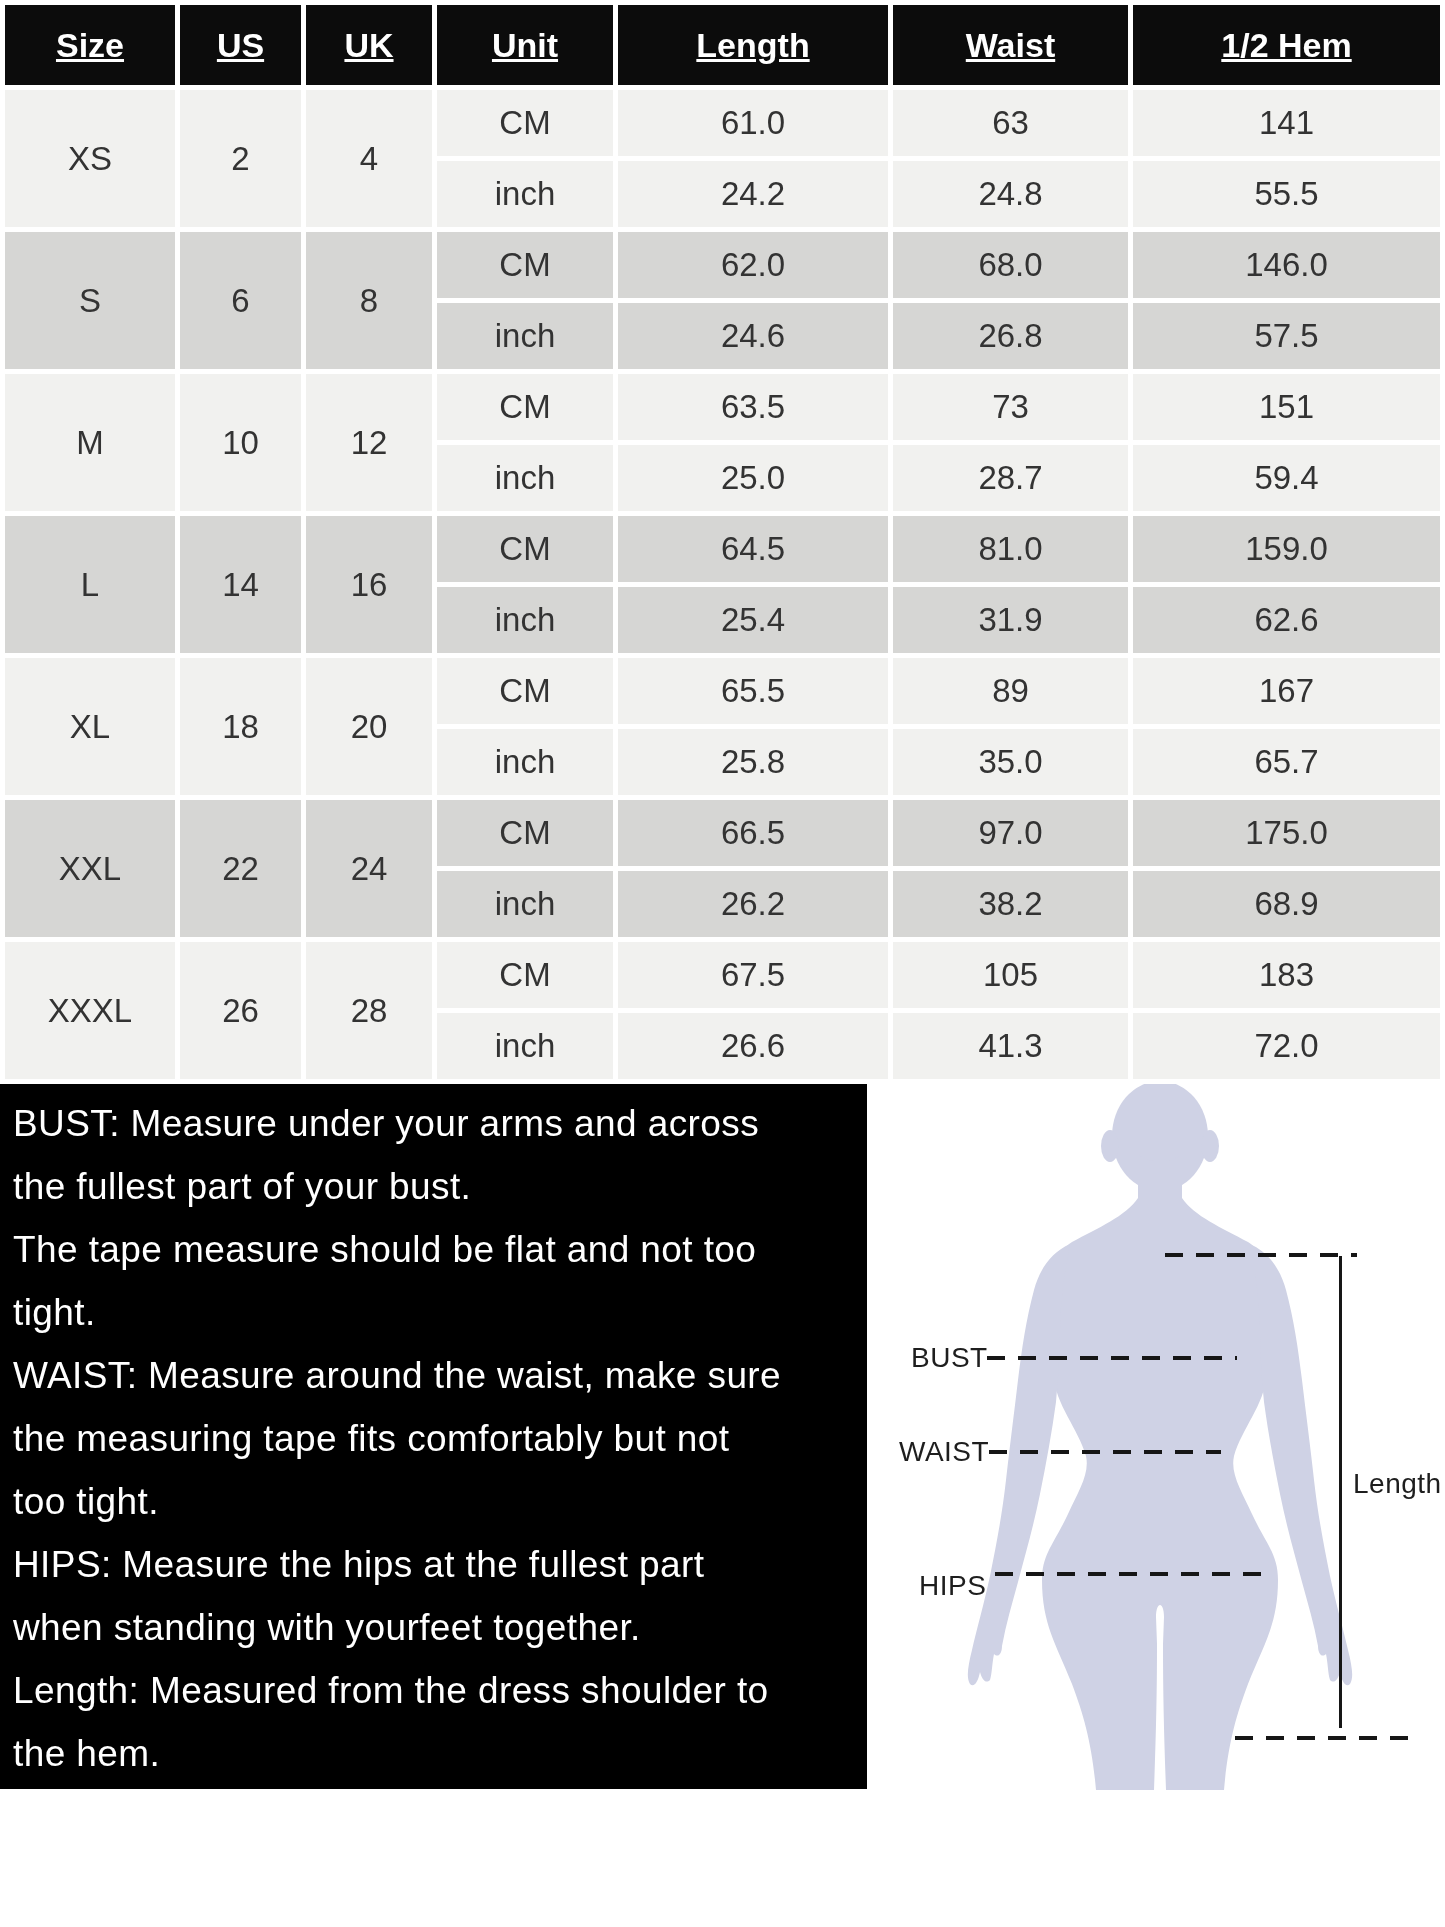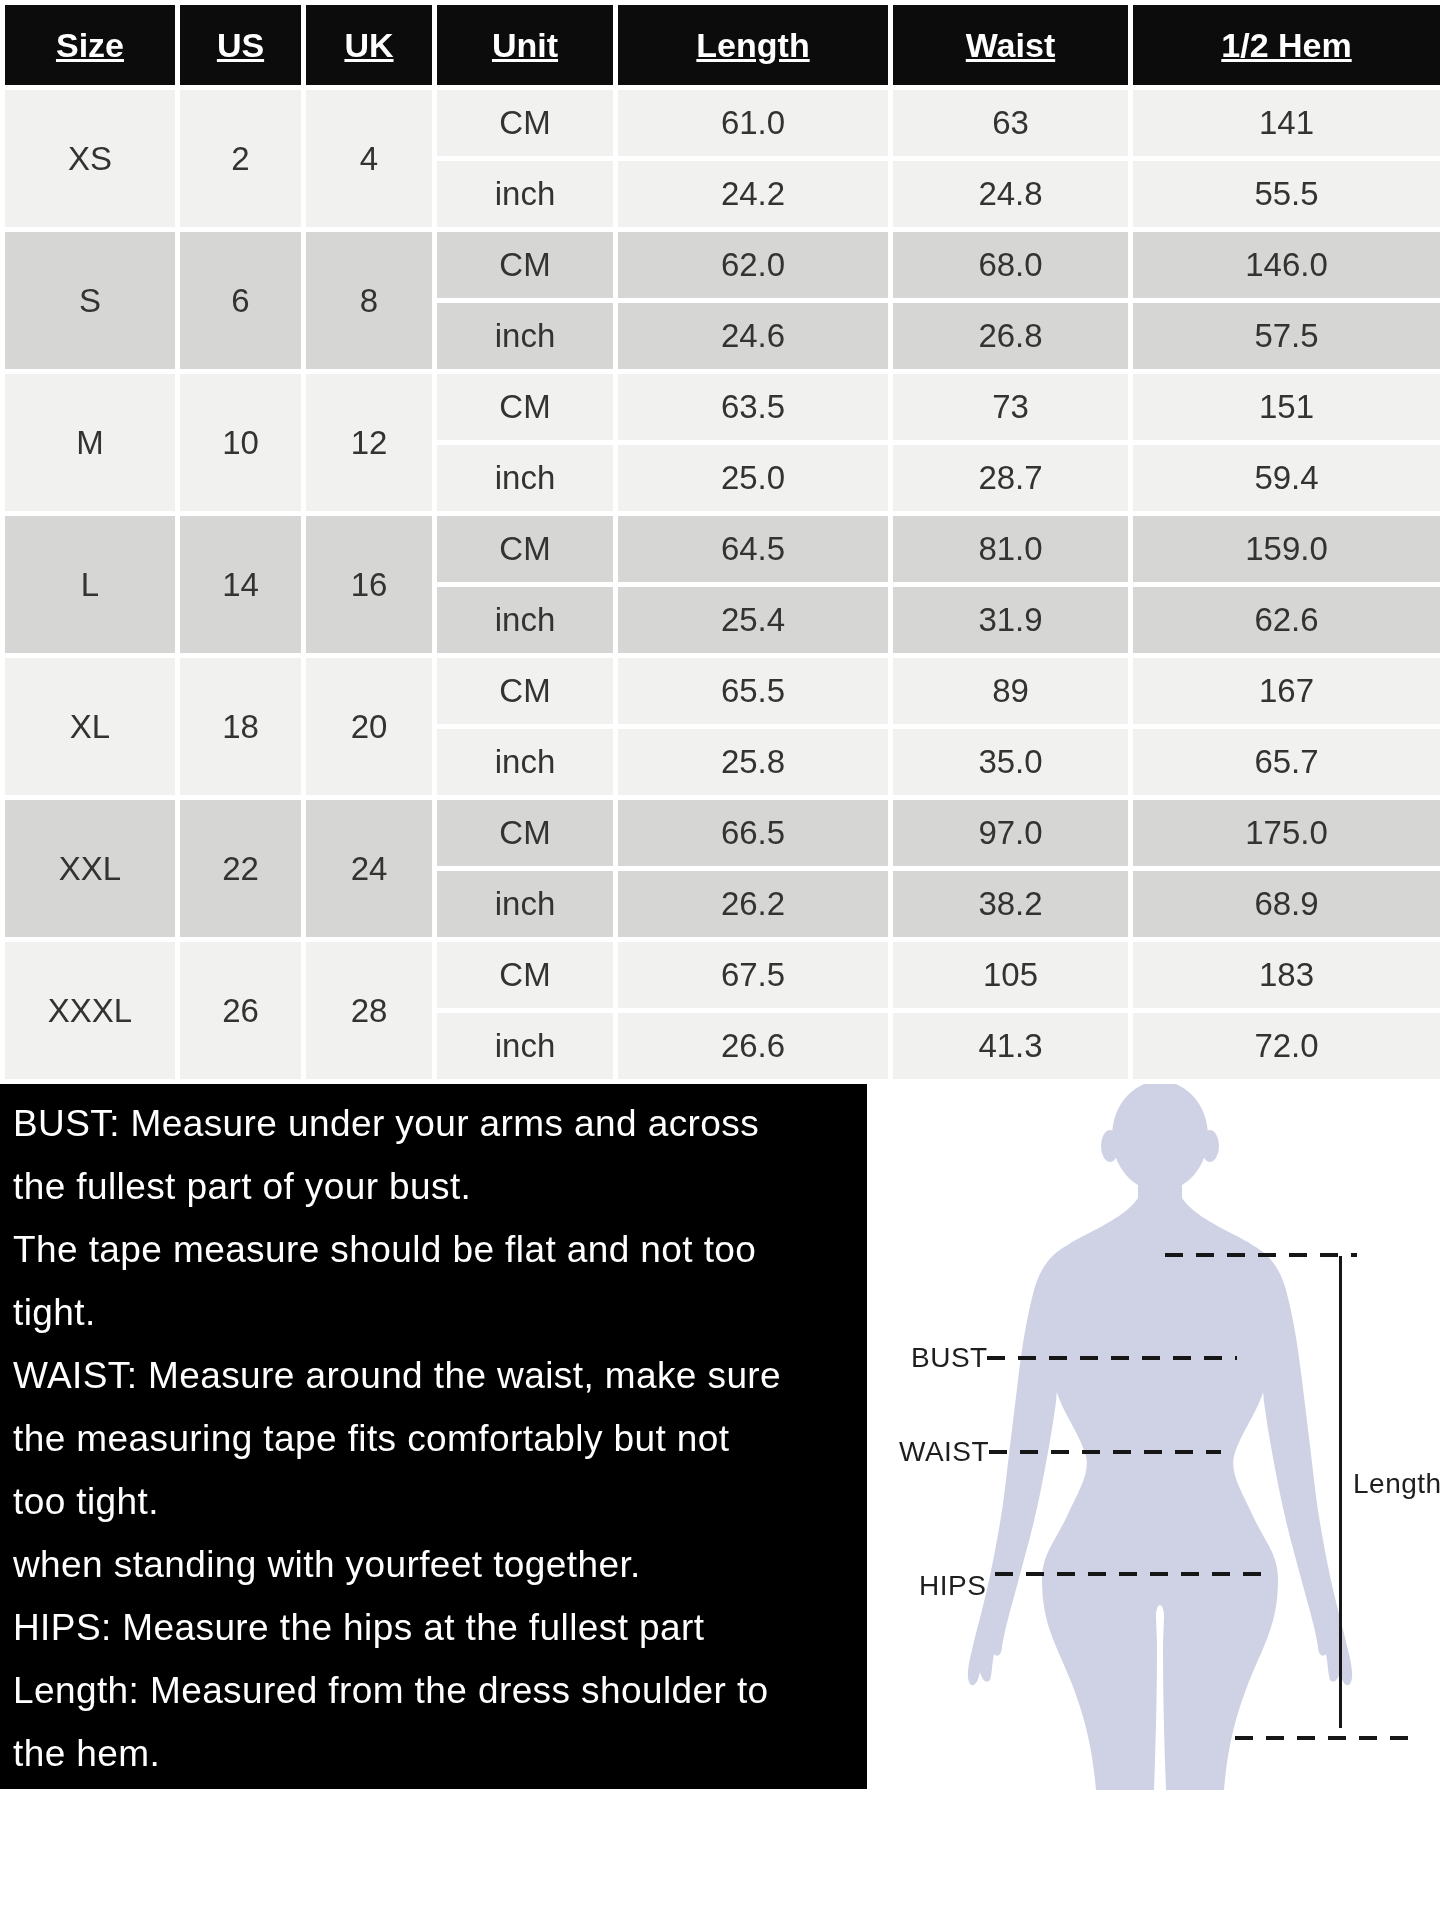--- a/index.html
+++ b/index.html
@@ -204,22 +204,22 @@
   <div class="bottom">
 
     <div class="info-panel">
       <div class="info-line">BUST: Measure under your arms and across</div>
       <div class="info-line">the fullest part of your bust.</div>
       <div class="info-line">The tape measure should be flat and not too</div>
       <div class="info-line">tight.</div>
       <div class="info-line">WAIST: Measure around the waist, make sure</div>
       <div class="info-line">the measuring tape fits comfortably but not</div>
       <div class="info-line">too tight.</div>
+      <div class="info-line">HIPS: Measure the hips at the fullest part</div>
       <div class="info-line">when standing with yourfeet together.</div>
-      <div class="info-line">HIPS: Measure the hips at the fullest part</div>
       <div class="info-line">Length: Measured from the dress shoulder to</div>
       <div class="info-line">the hem.</div>
     </div>
 
     <div class="diagram-panel">
 
       <svg class="silhouette" viewBox="0 0 480 706" xmlns="http://www.w3.org/2000/svg" aria-hidden="true">
         <g fill="#cfd2e5">
           <ellipse cx="200" cy="52" rx="48" ry="55"></ellipse>
           <ellipse cx="150" cy="62" rx="9" ry="16"></ellipse>

